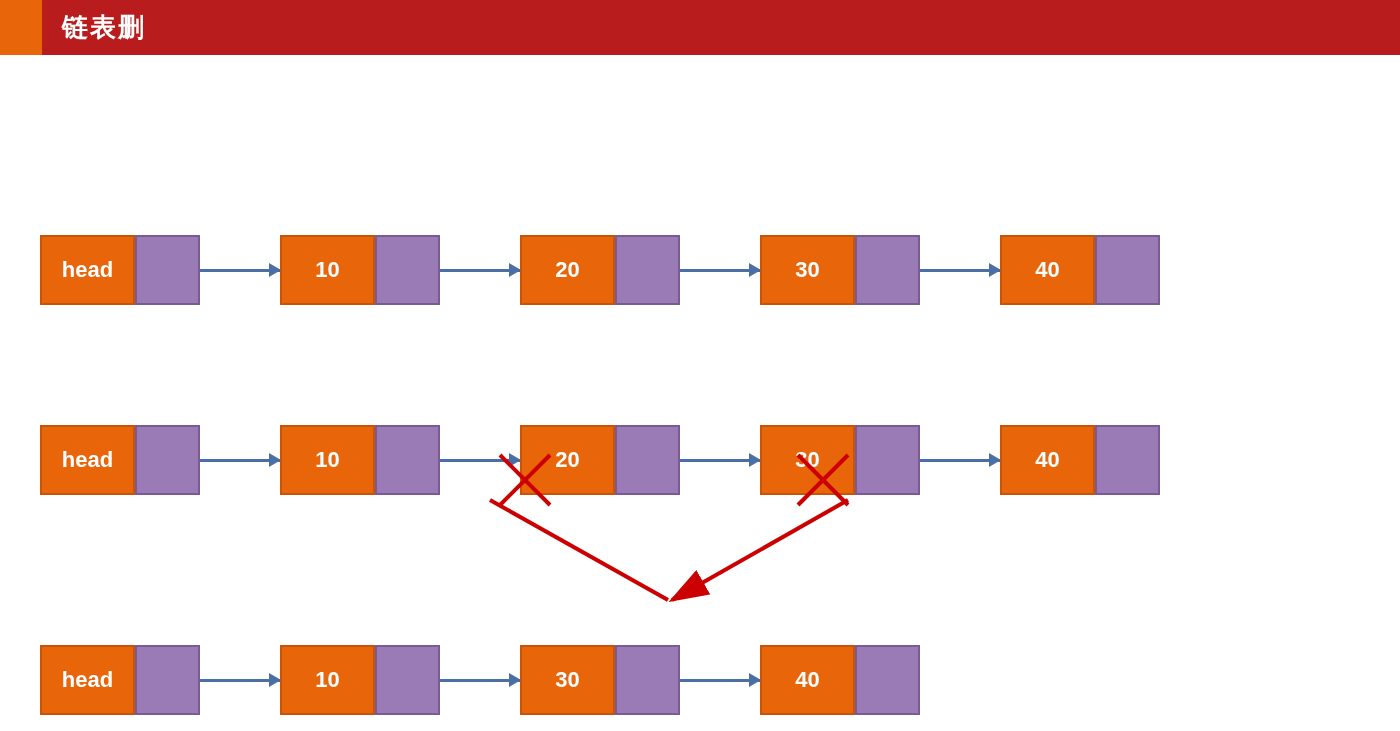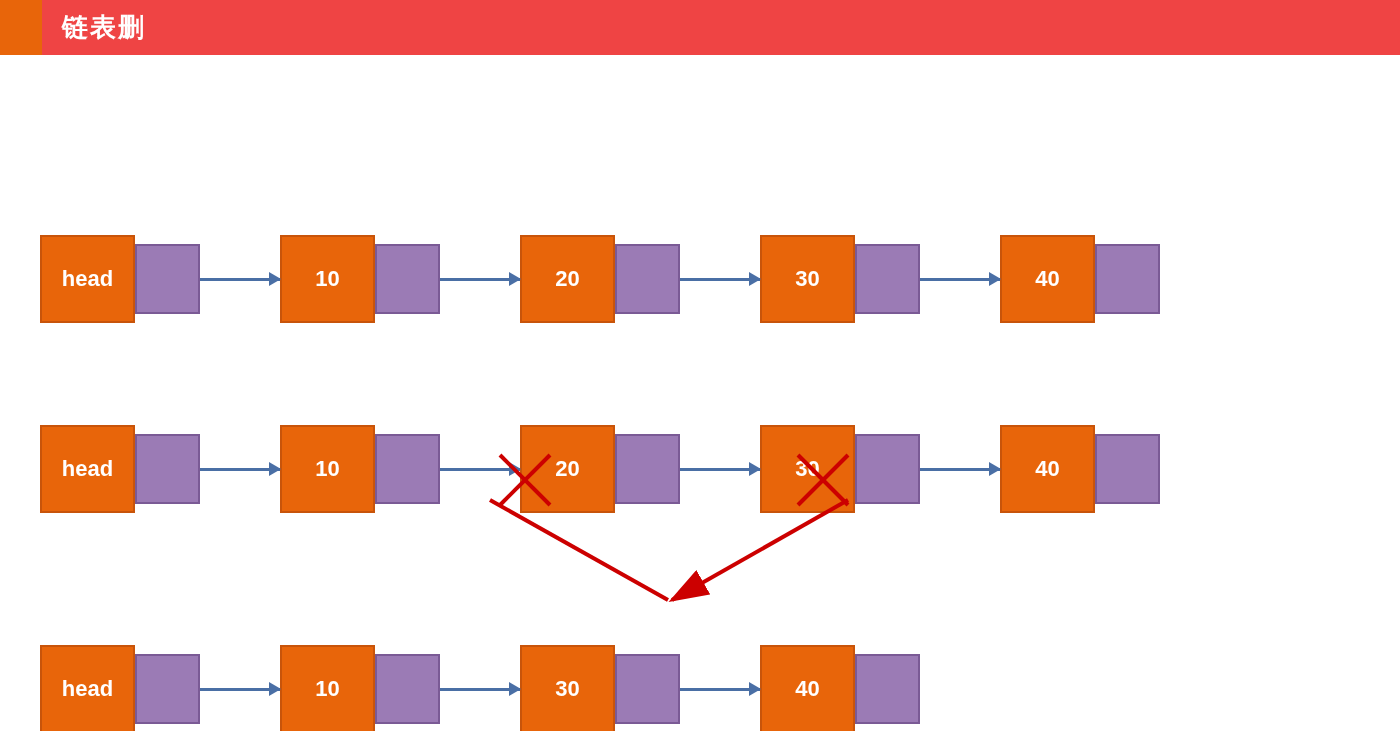--- a/index.html
+++ b/index.html
@@ -10,21 +10,21 @@
       height: 731px;
       overflow: hidden;
       position: relative;
     }
 
     
     .header {
       display: flex;
       align-items: center;
       height: 55px;
-      background: #ef4444;
+      background: #b91c1c;
     }
     .header-orange {
       width: 42px;
       height: 55px;
       background: #e8650a;
       flex-shrink: 0;
     }
     .header-title {
       color: #ffffff;
       font-size: 26px;
@@ -48,21 +48,21 @@
       align-items: center;
     }
 
     
     .node {
       display: flex;
       align-items: center;
     }
     .node-value {
       width: 95px;
-      height: 88px;
+      height: 70px;
       background: #e8650a;
       display: flex;
       align-items: center;
       justify-content: center;
       color: #ffffff;
       font-size: 22px;
       font-weight: bold;
       border: 2px solid #c8540a;
     }
     .node-next {

